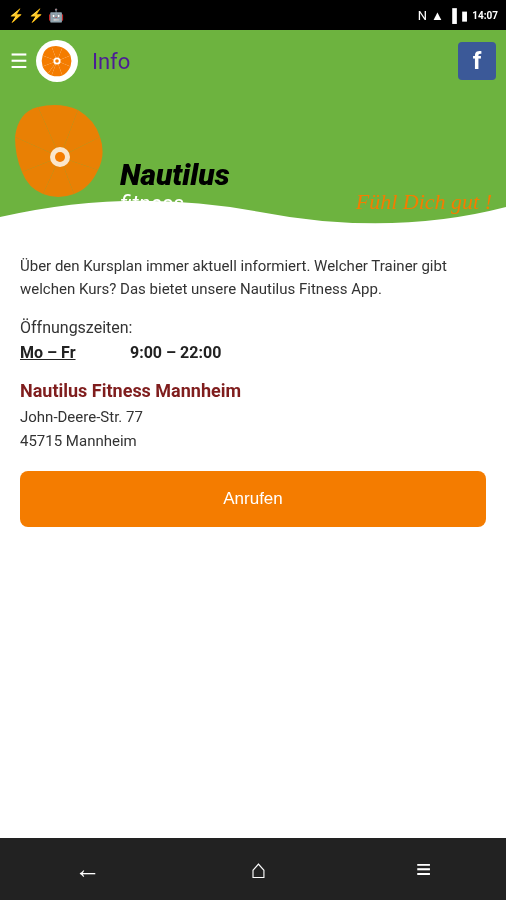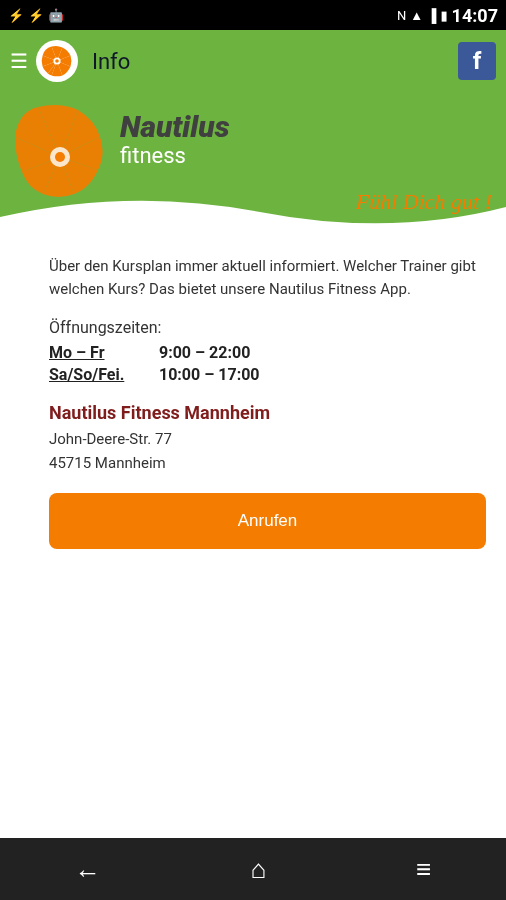--- a/index.html
+++ b/index.html
@@ -25,21 +25,21 @@
       display: flex;
       gap: 4px;
       align-items: center;
     }
     .status-icon {
       color: #fff;
       font-size: 13px;
     }
     .status-time {
       color: #fff;
-      font-size: 18px;
+      font-size: 10px;
       font-weight: bold;
     }
     .status-icons-right {
       display: flex;
       gap: 4px;
       align-items: center;
     }
 
     
     .top-bar {
@@ -68,21 +68,21 @@
       display: flex;
       align-items: center;
       justify-content: center;
       overflow: hidden;
     }
     .logo-circle svg {
       width: 36px;
       height: 36px;
     }
     .top-bar-title {
-      color: #0f172a;
+      color: #4c1d95;
       font-size: 22px;
       font-weight: 400;
       margin-left: 6px;
     }
     .facebook-icon {
       color: #fff;
       font-size: 24px;
       background: #3b5998;
       width: 38px;
       height: 38px;
@@ -117,44 +117,45 @@
       height: 110px;
     }
     .brand-text {
       position: absolute;
       top: 18px;
       left: 120px;
     }
     .brand-name {
       font-size: 30px;
       font-weight: 900;
-      color: #404040;
+      color: #000000;
       line-height: 1.1;
       font-style: italic;
+      margin-top: 48px;
     }
     .brand-fitness {
       font-size: 22px;
       font-weight: 400;
       color: #fff;
+      font-style: italic;
     }
     .tagline {
       position: absolute;
       bottom: 22px;
       right: 14px;
       font-size: 22px;
       color: #f47c00;
       font-style: italic;
       font-family: 'Georgia', serif;
     }
 
     
     .content {
       background: #fff;
-      padding: 18px 20px 10px 36px;
-      margin-left: 13px;
+      padding: 18px 20px 10px 20px;
     }
     .intro-text {
       font-size: 15px;
       color: #333;
       line-height: 1.5;
       margin-bottom: 18px;
     }
 
     .opening-label {
       font-size: 16px;
@@ -313,24 +314,20 @@
 
 <div class="content">
   <p class="intro-text">Über den Kursplan immer aktuell informiert. Welcher Trainer gibt welchen Kurs? Das bietet unsere Nautilus Fitness App.</p>
 
   <p class="opening-label">Öffnungszeiten:</p>
 
   <div class="opening-row">
     <span class="day">Mo – Fr</span>
     <span class="time">9:00 – 22:00</span>
   </div>
-  <div class="opening-row">
-    <span class="day">Sa/So/Fei.</span>
-    <span class="time">10:00 – 17:00</span>
-  </div>
 
   <div class="location-section">
     <div class="location-name">Nautilus Fitness Mannheim</div>
     <div class="location-address">
       <span>John-Deere-Str. 77</span><br>
       <span>45715 Mannheim</span>
     </div>
   </div>
 
   <div class="buttons-row">

